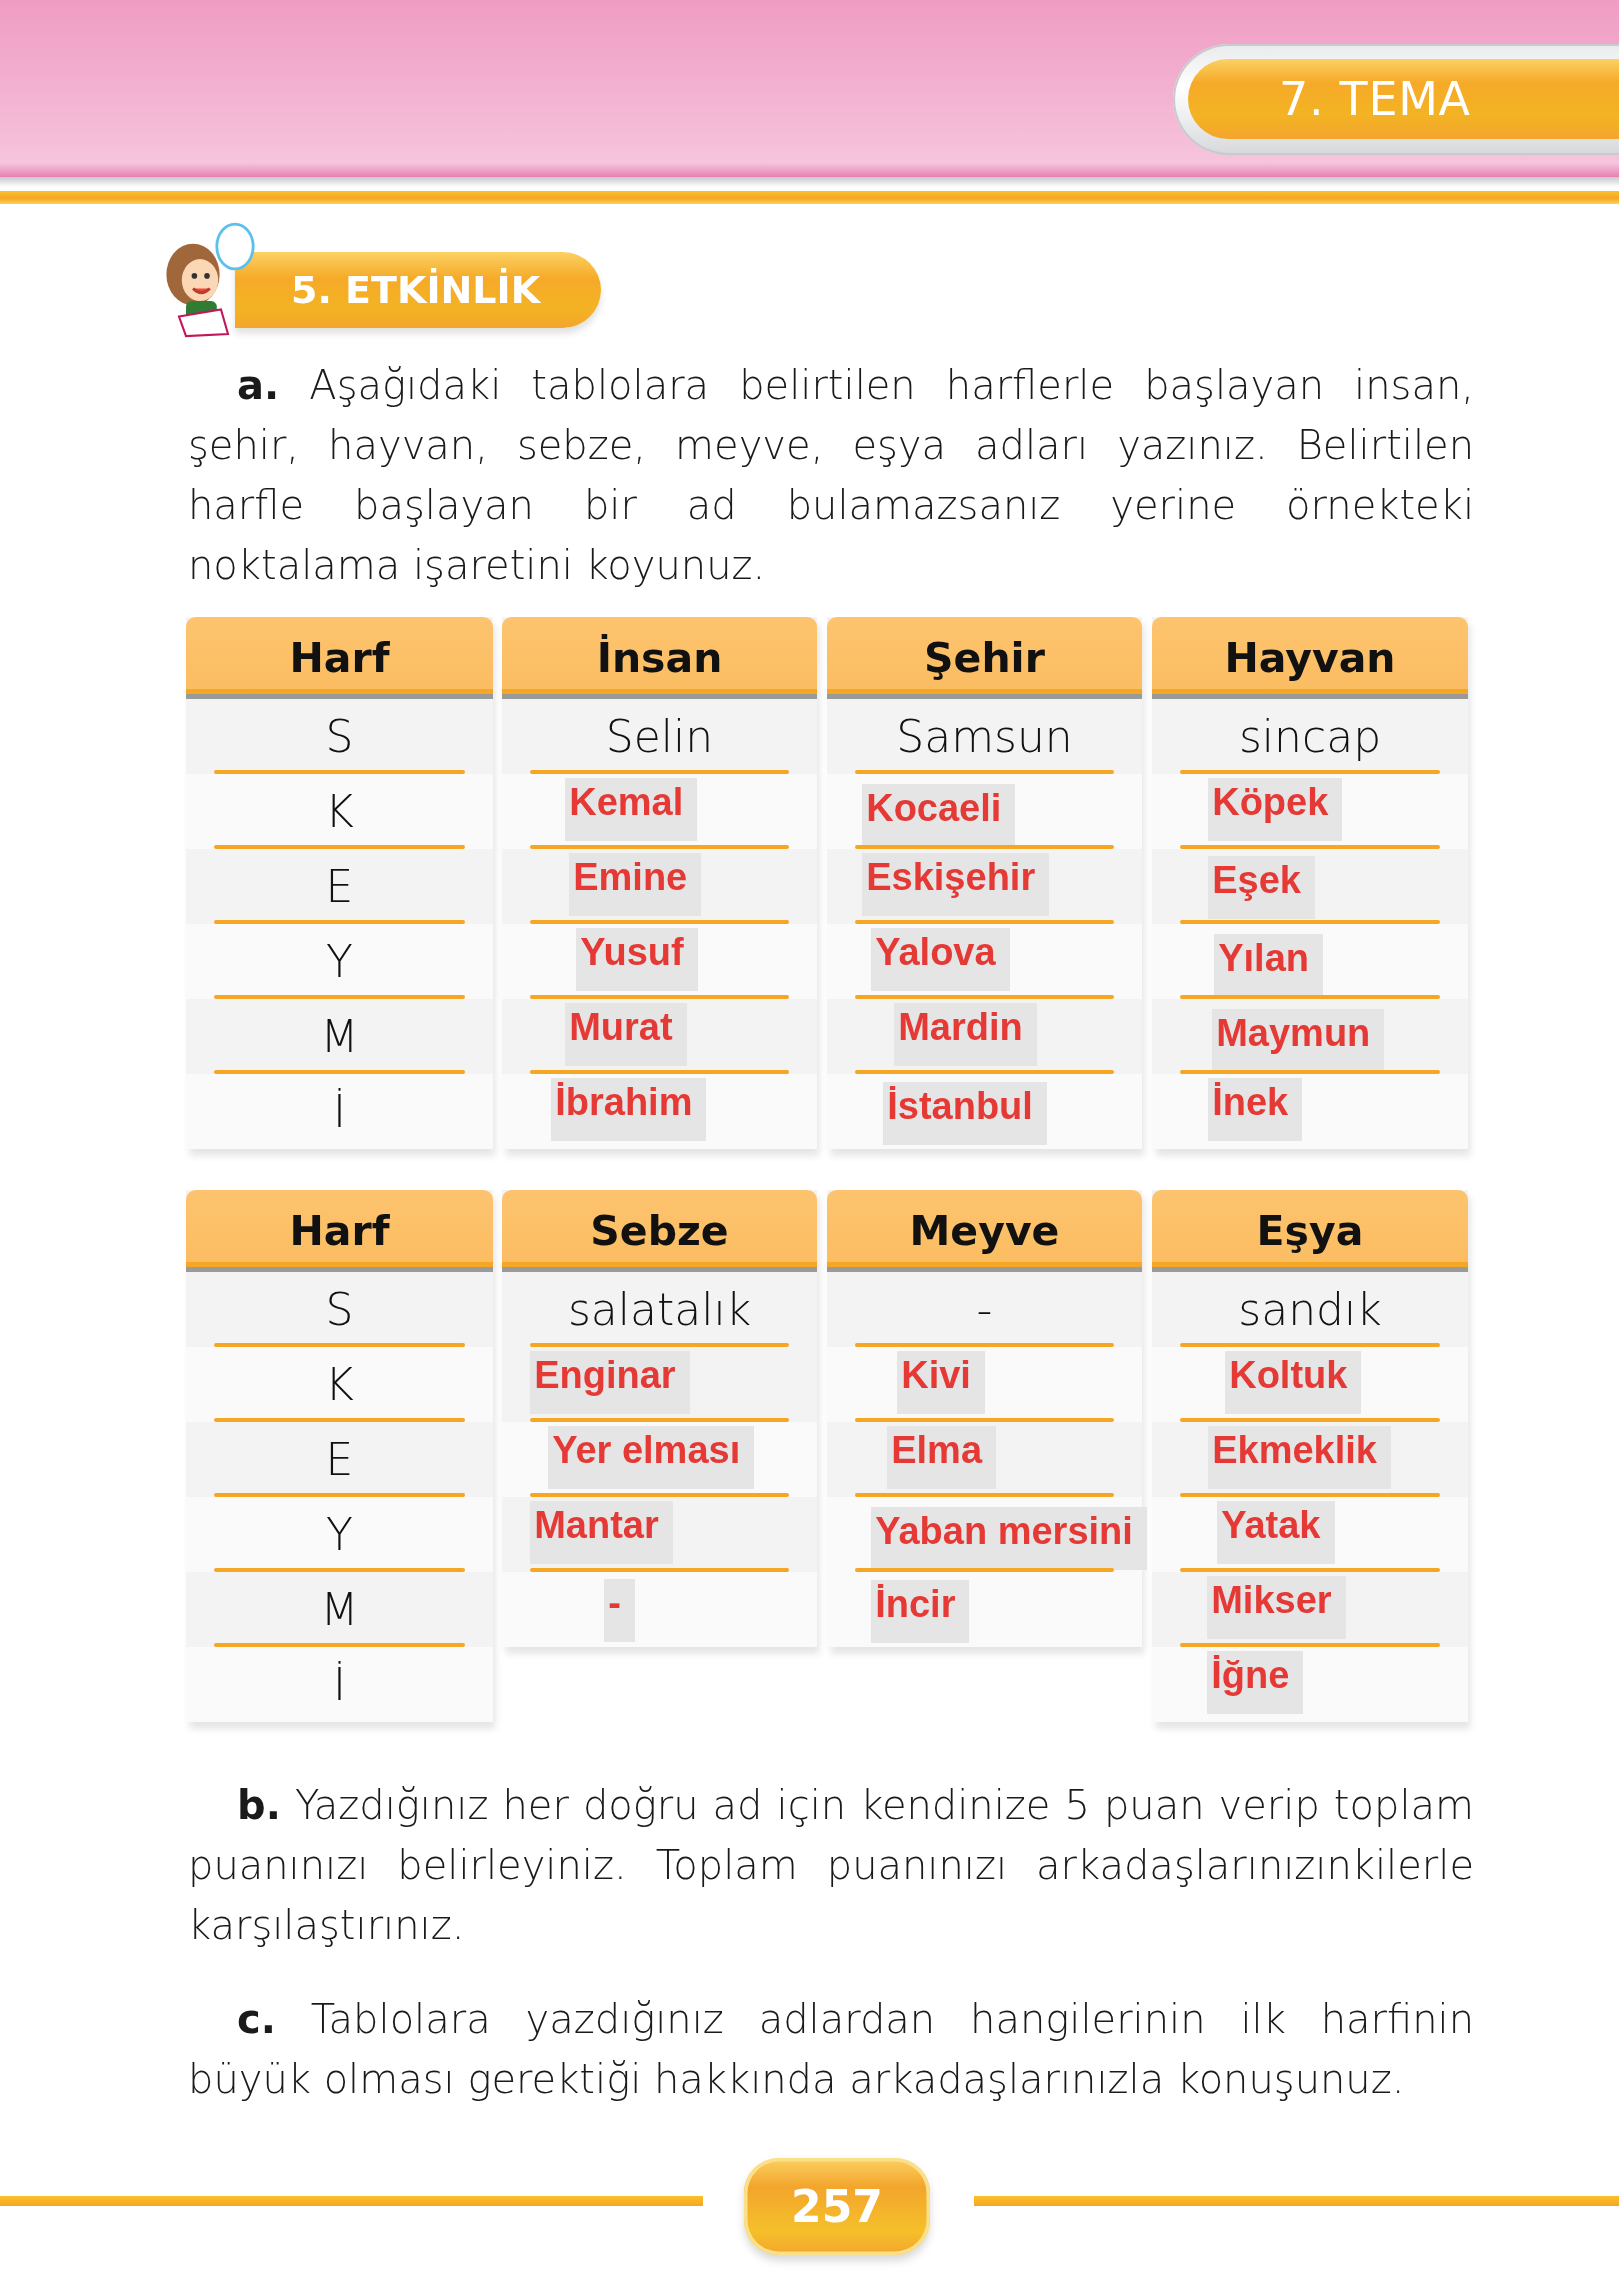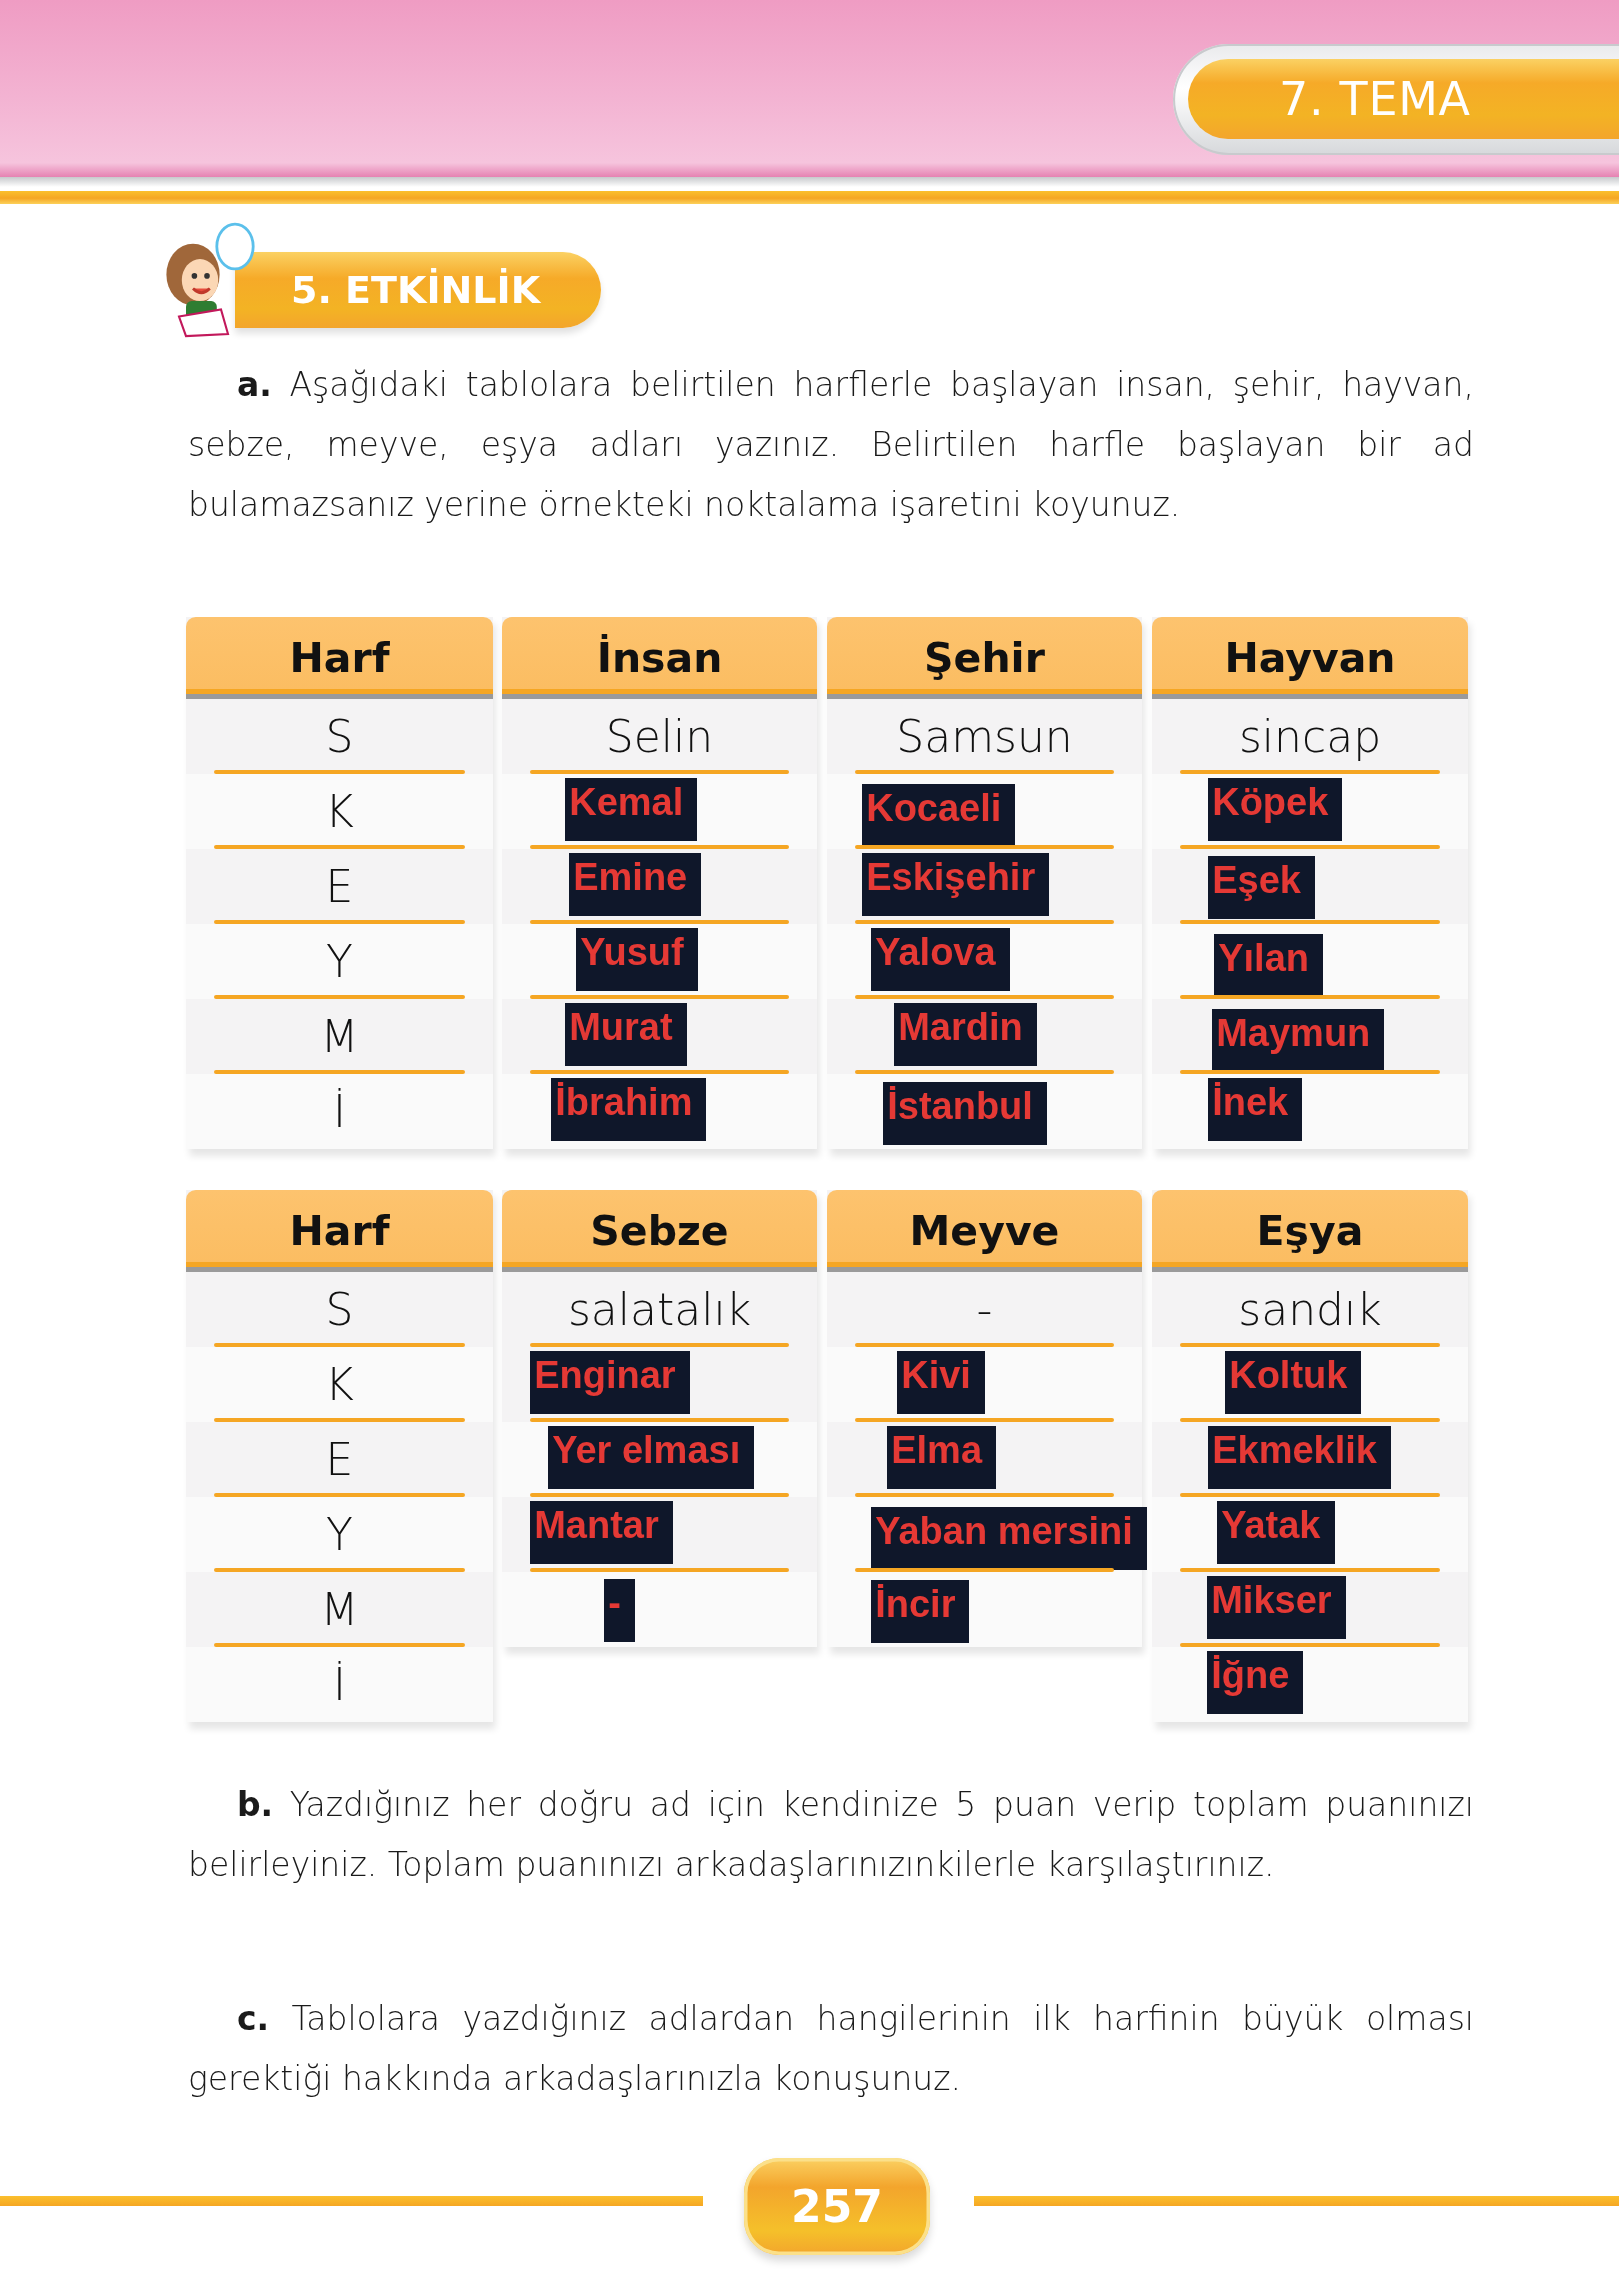--- a/index.html
+++ b/index.html
@@ -44,21 +44,21 @@
     box-shadow: 0 5.6px 7px rgba(0,0,0,0.12);
     display: flex; align-items: center; padding-left: 56px;
   }
   .etk-badge span { font-weight: bold; font-size: 38px; color: #ffffff; }
   .girl {
     position: absolute; left: 0; top: 7px; width: 112px; height: 120px;
   }
 
   .para {
     position: absolute; left: 188px; width: 1286px;
-    font-family: "DejaVu Sans", sans-serif; font-size: 33px; line-height: 60px;
+    font-family: "DejaVu Sans", sans-serif; font-size: 40px; line-height: 60px;
     text-align: justify; color: #1a1a1a; font-weight: 300;
   }
   .para .lbl { font-weight: bold; }
   .para .indent { display: inline-block; width: 49px; }
 
   .table { position: absolute; left: 186px; width: 1286px; }
   .col {
     position: absolute; top: 0; background: #f4f3f4;
     box-shadow: 2.8px 7px 7px rgba(0,0,0,0.10);
   }
@@ -73,21 +73,21 @@
     display: flex; align-items: center; justify-content: center;
     font-size: 44px; color: #111; font-weight: 300;
   }
   .cell.alt { background: #fafafa; }
   .cell::after {
     content: ""; position: absolute; left: 28px; right: 28px; bottom: 0; height: 4.2px;
     background: #f5a623; border-radius: 2.1px;
   }
   .cell.last::after { display: none; }
   .cell .ans {
-    background: #0f172a; color: #e53935; font-family: "Liberation Sans", sans-serif;
+    background: #e5e5e5; color: #e53935; font-family: "Liberation Sans", sans-serif;
     font-weight: bold; font-size: 38px; padding: 2.8px 14px 17px 4.2px;
     position: absolute; top: 4.2px;
   }
 
   .page-line-left {
     position: absolute; left: 0; top: 2196px; width: 703px; height: 9.8px;
     background: linear-gradient(180deg, #fbc02d, #f5a623);
   }
   .page-line-right {
     position: absolute; left: 974px; top: 2196px; width: 646px; height: 9.8px;

